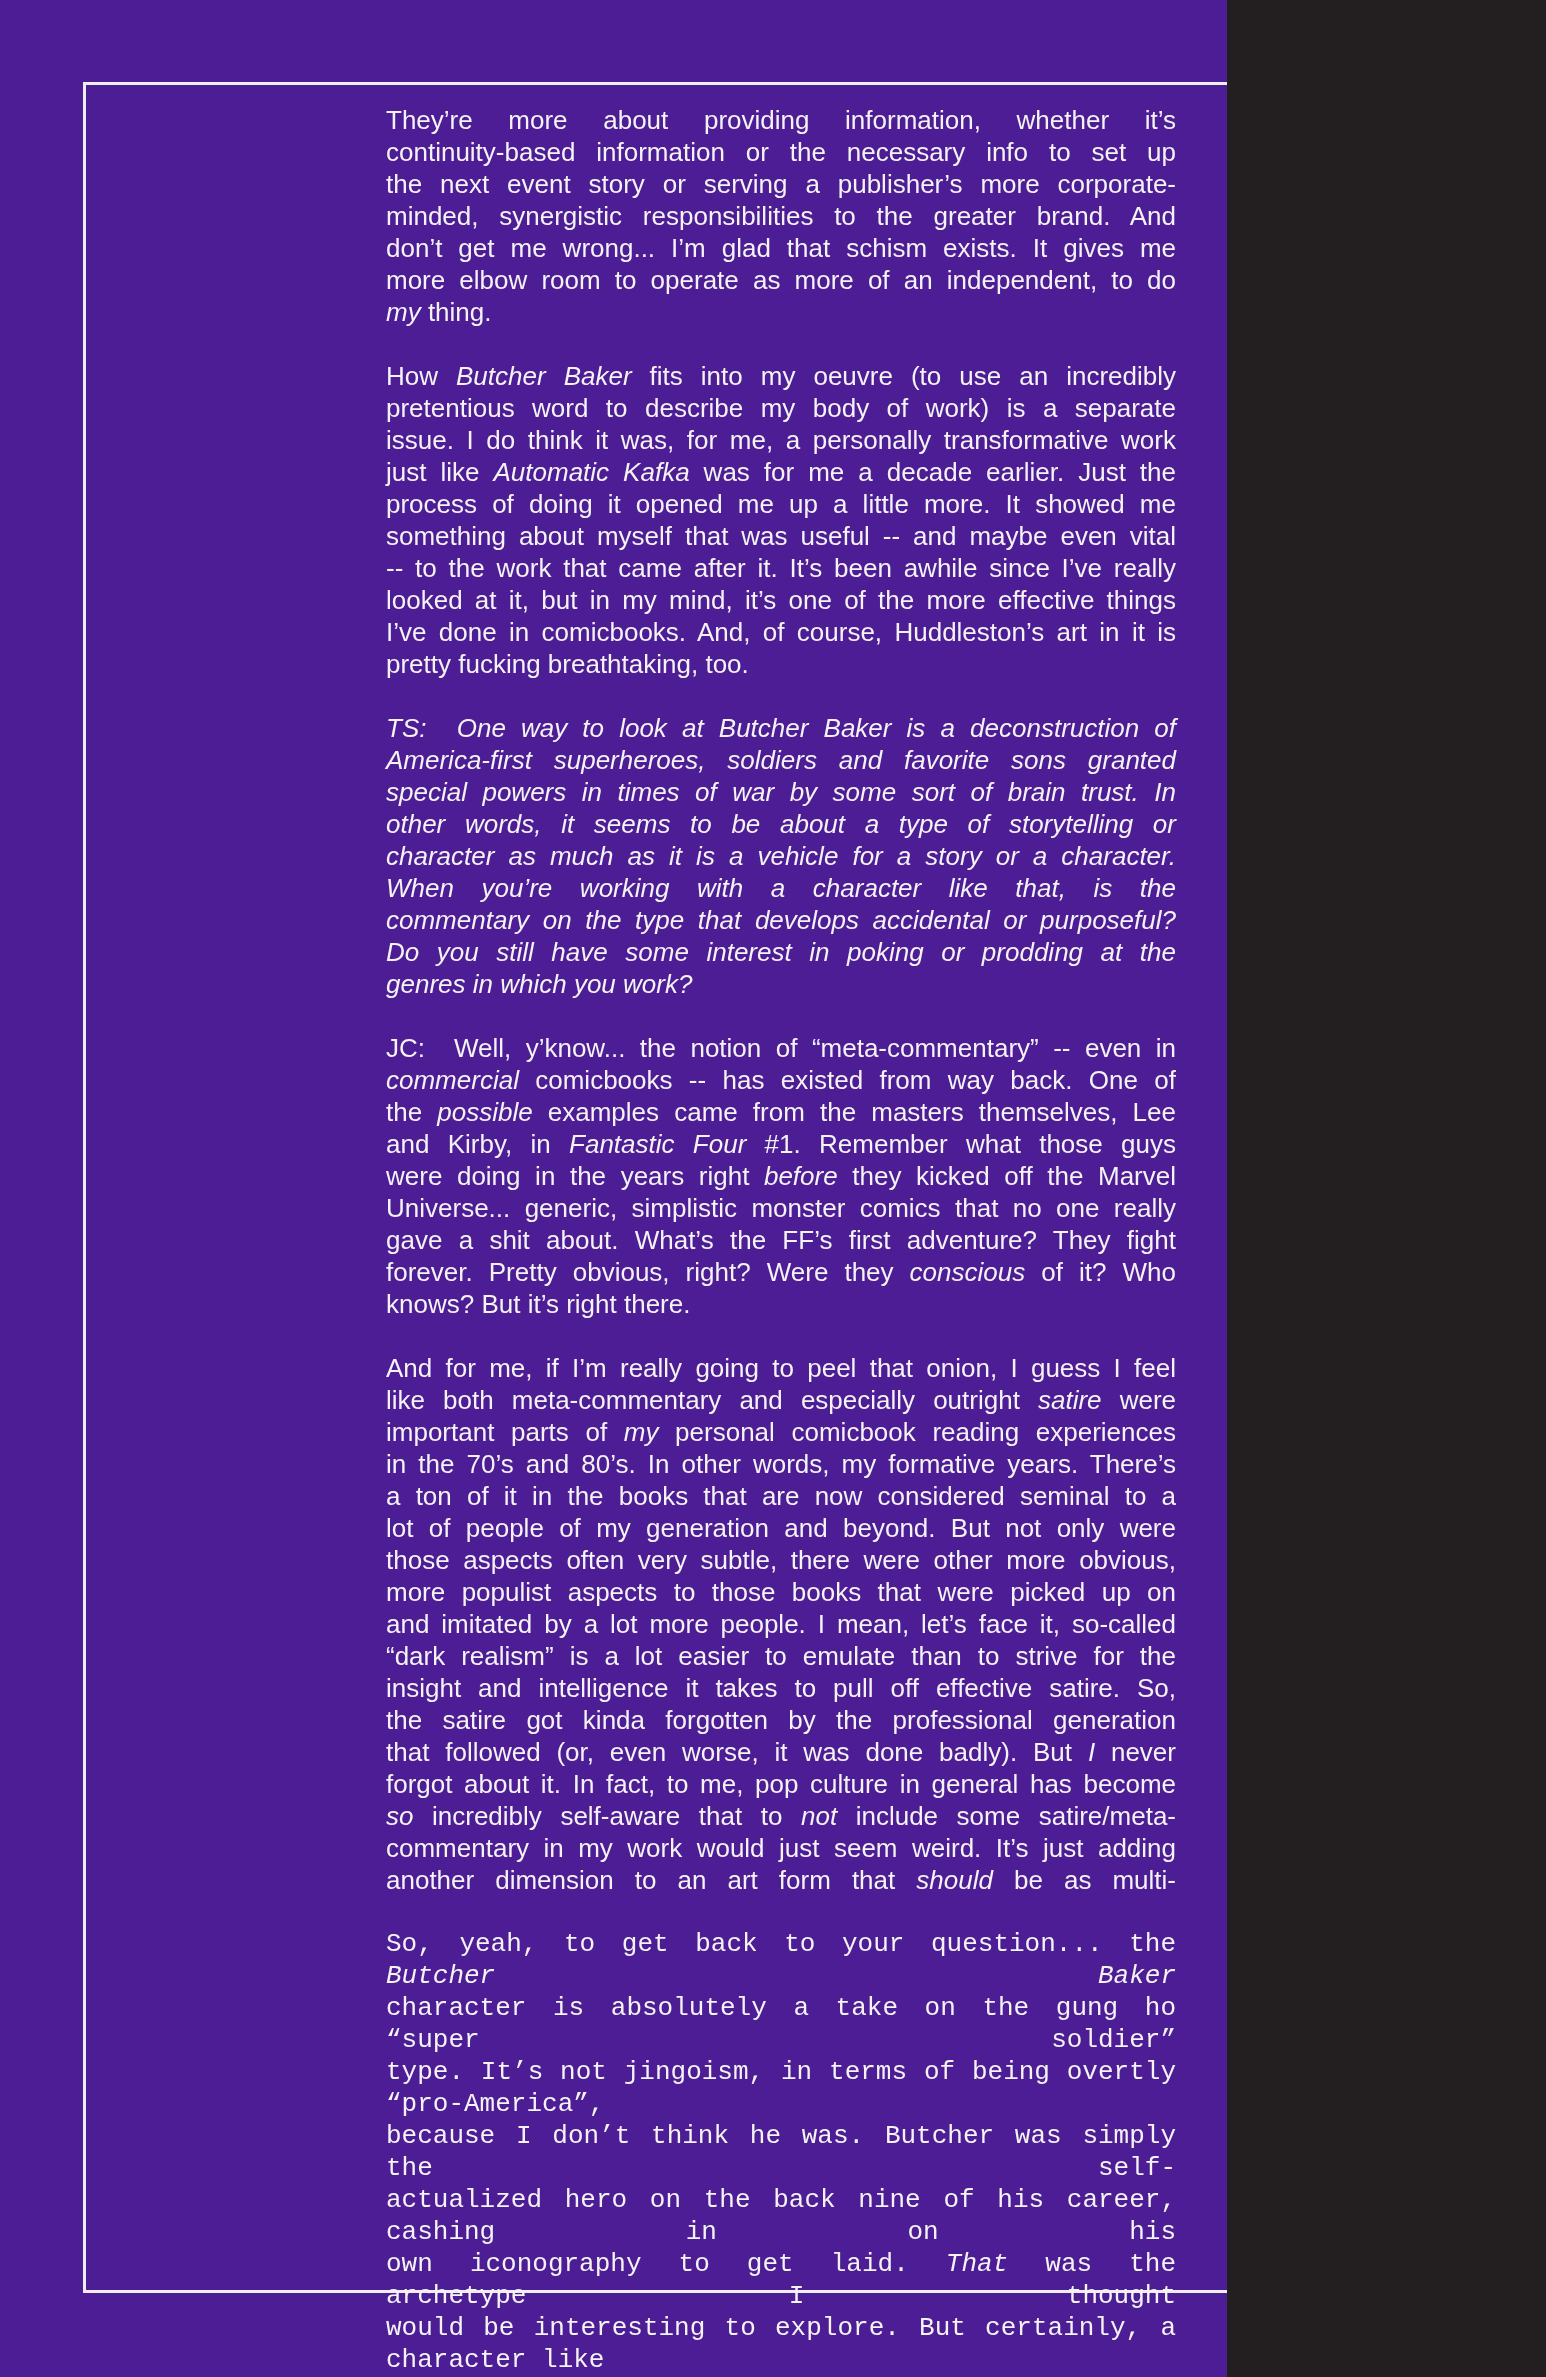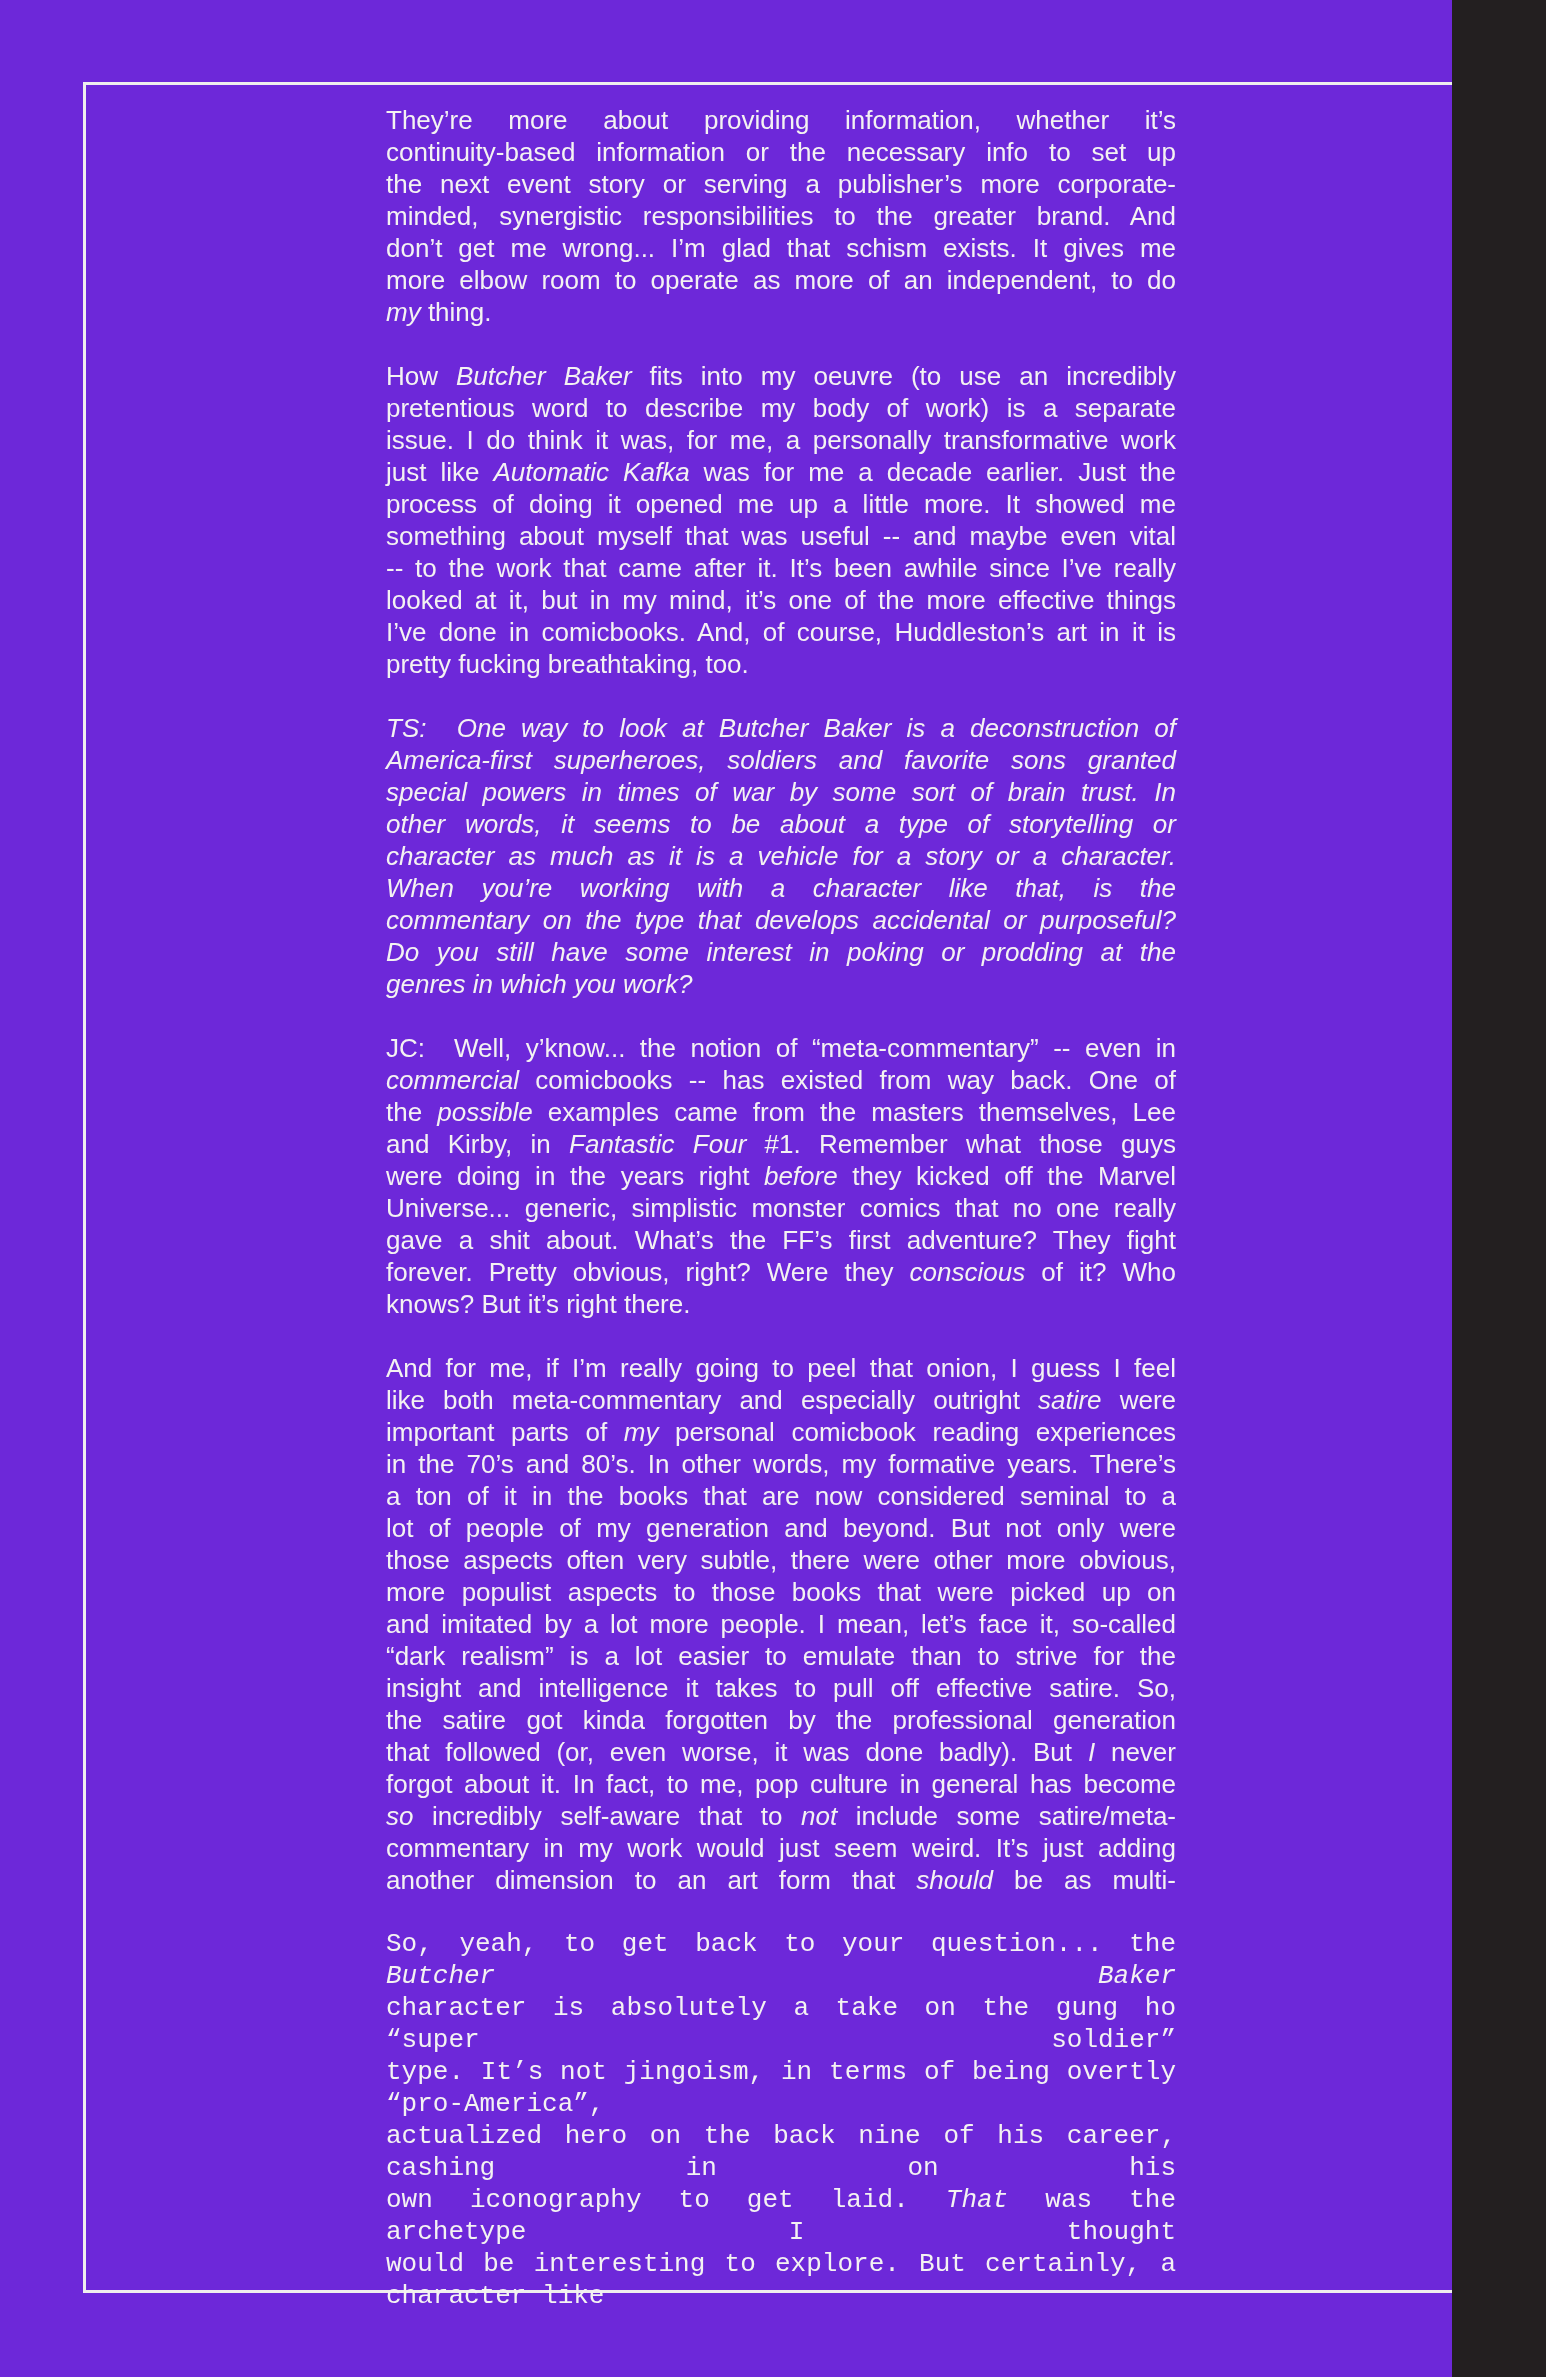--- a/index.html
+++ b/index.html
@@ -1,19 +1,19 @@
 <!DOCTYPE html>
 <html style="font-size:12.4px"><head>
 <meta charset="utf-8">
 <style>
   html,body{margin:0;padding:0;background:#231f20;}
   .page{
     position:relative;
-    width:1452px;height:2377px;
-    background:#6d28d9;
+    width:1227px;height:2377px;
+    background:#4c1d95;
     overflow:hidden;
     font-family:"Liberation Sans","DejaVu Sans",sans-serif;
   }
   .frame{
     position:absolute;
     left:83px;top:82px;
     width:1379px;height:2211px;
     box-sizing:border-box;
     border:3.9px solid #efeeee;
   }
@@ -104,20 +104,21 @@
           <div class="line">that followed (or, even worse, it was done badly). But <i>I</i> never</div>
           <div class="line">forgot about it. In fact, to me, pop culture in general has become</div>
           <div class="line"><i>so</i> incredibly self-aware that to <i>not</i> include some satire/meta-</div>
           <div class="line">commentary in my work would just seem weird. It’s just adding</div>
           <div class="line">another dimension to an art form that <i>should</i> be as multi-</div>
         </div>
         <div class="para">
           <div class="line">So, yeah, to get back to your question... the <i>Butcher Baker</i></div>
           <div class="line">character is absolutely a take on the gung ho “super soldier”</div>
           <div class="line">type. It’s not jingoism, in terms of being overtly “pro-America”,</div>
+          <div class="line">because I don’t think he was. Butcher was simply the self-</div>
           <div class="line">actualized hero on the back nine of his career, cashing in on his</div>
           <div class="line">own iconography to get laid. <i>That</i> was the archetype I thought</div>
           <div class="line end">would be interesting to explore. But certainly, a character like</div>
         </div>
       </div>
   </div>
 </div>
 
 
 </body></html>

